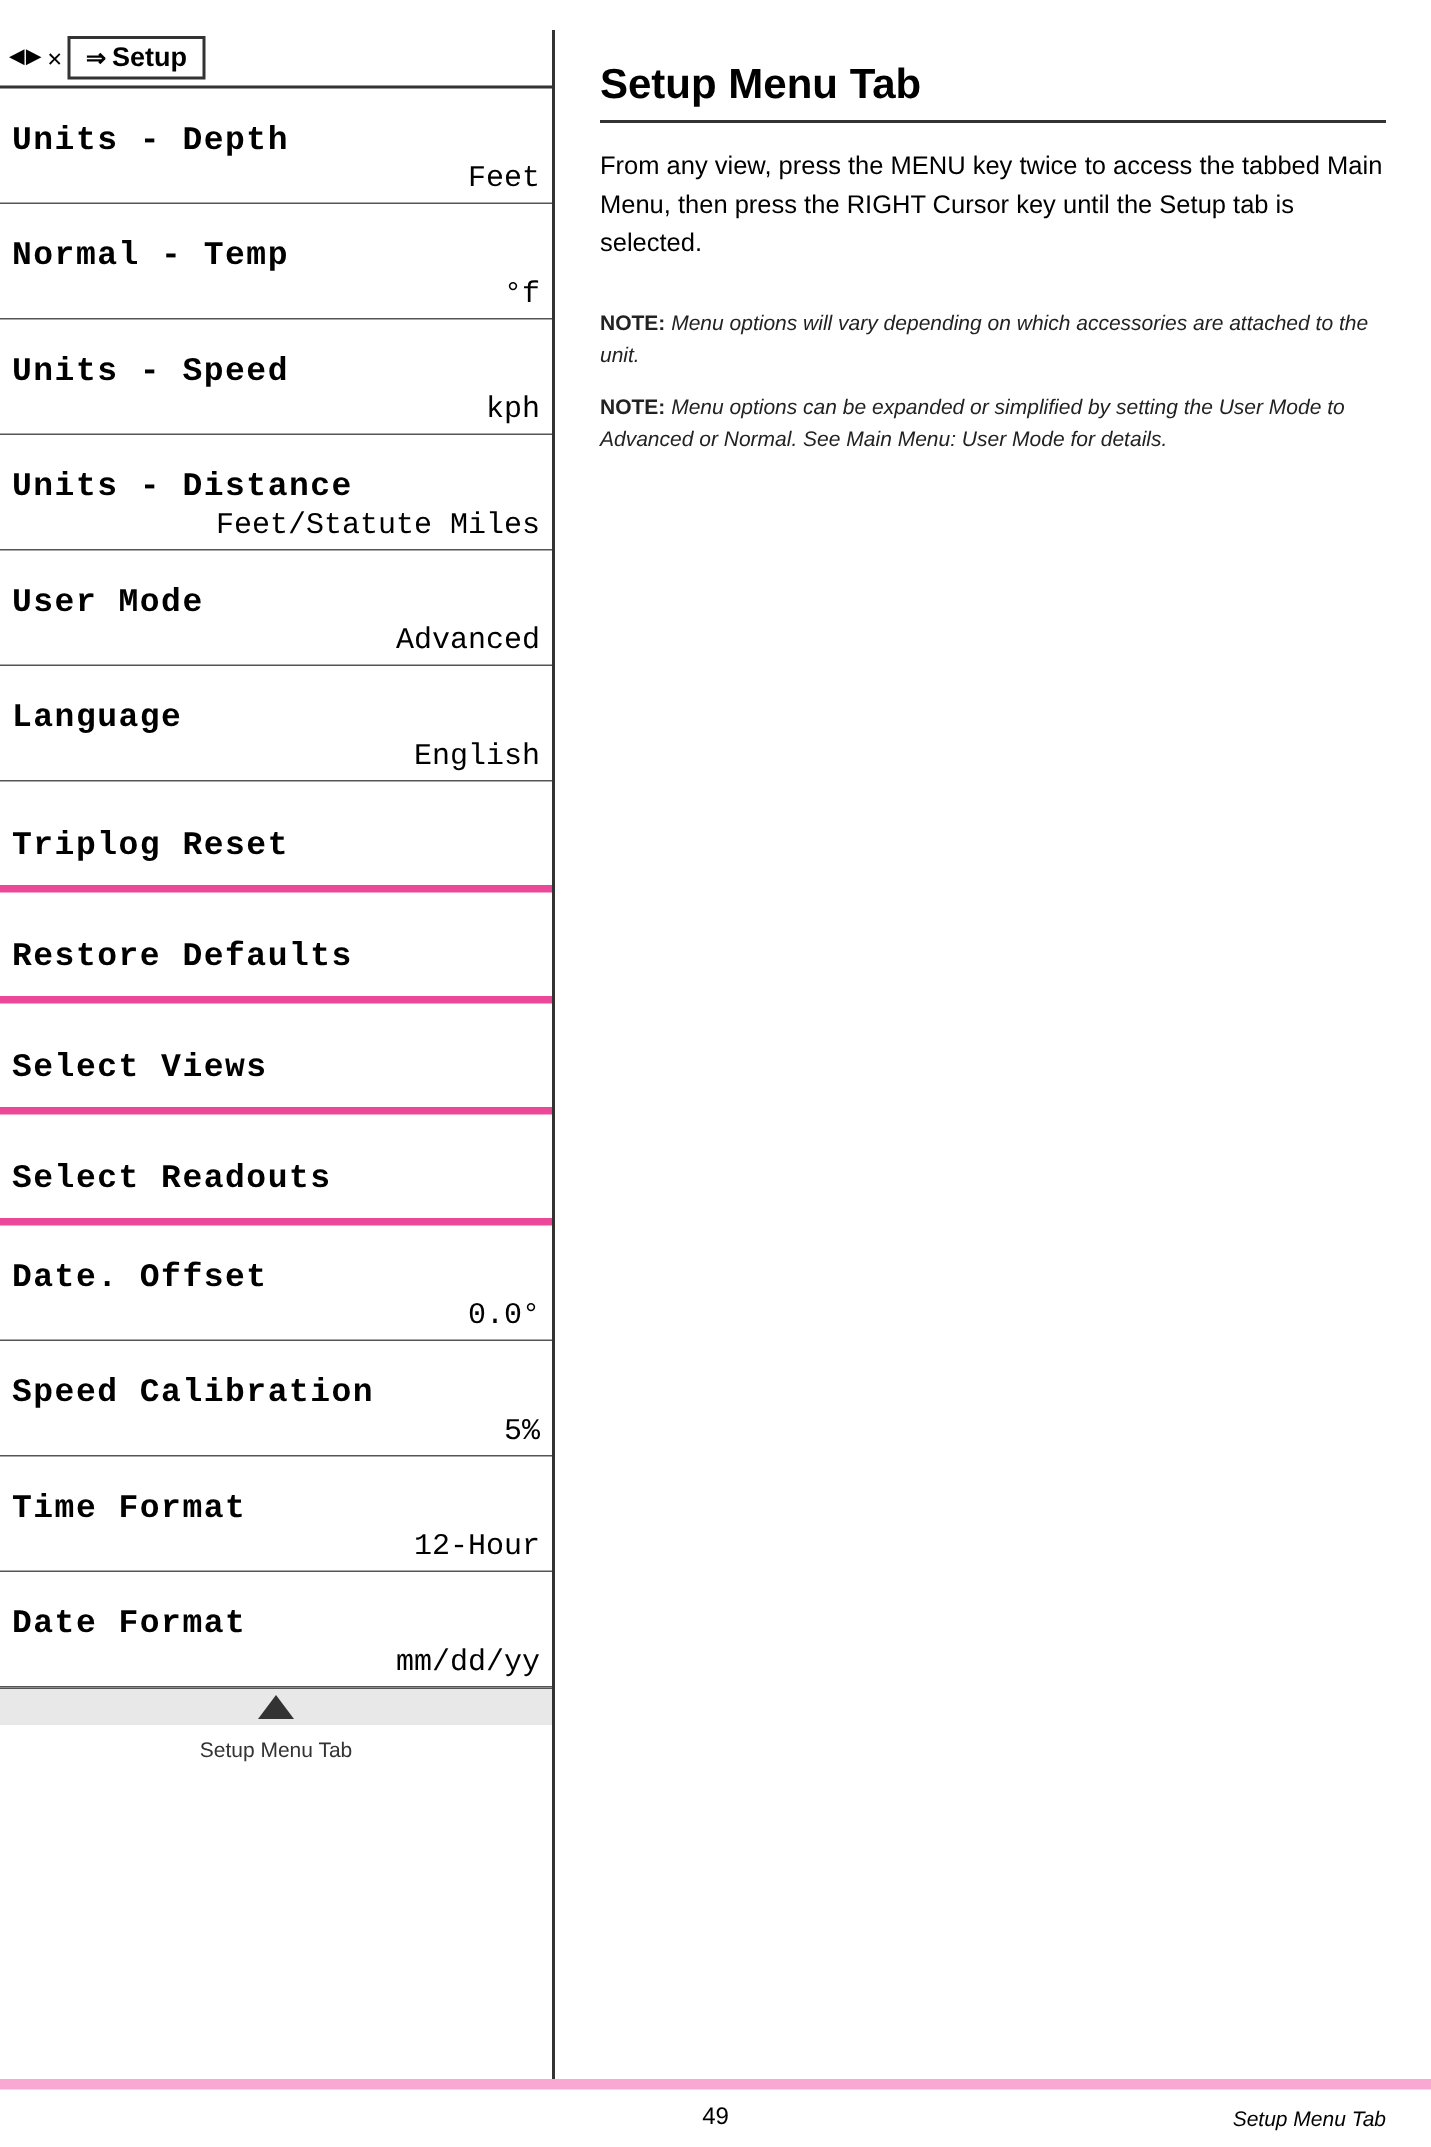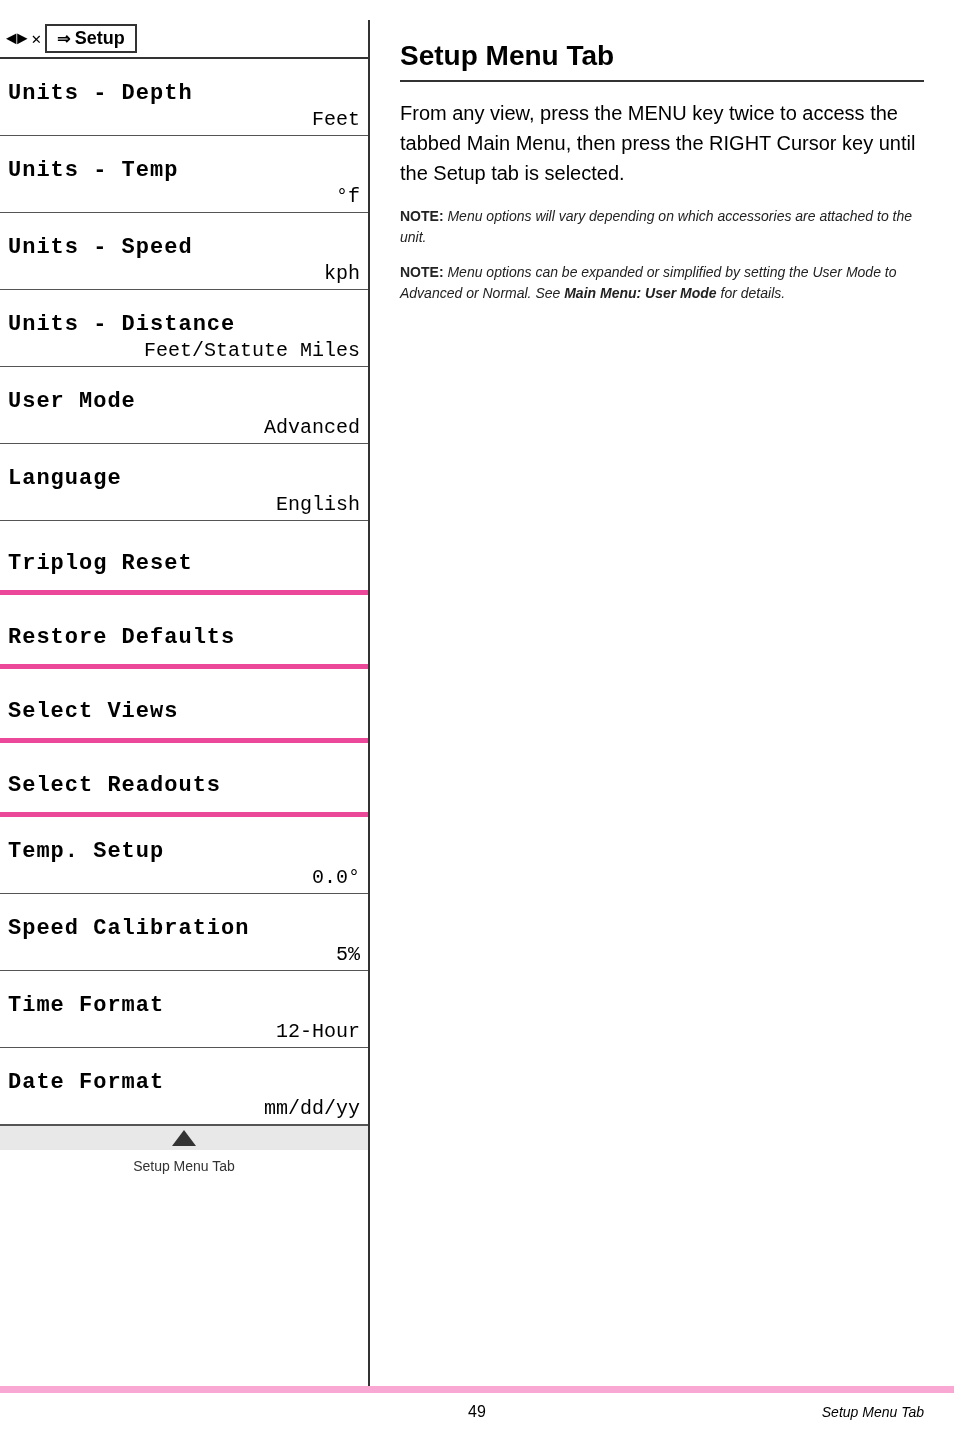--- a/index.html
+++ b/index.html
@@ -137,42 +137,42 @@
     .page-title {
       font-size: 28px;
       font-weight: 900;
       font-family: Arial, sans-serif;
       border-bottom: 2px solid #333;
       padding-bottom: 8px;
       margin-bottom: 16px;
     }
 
     .description-text {
-      font-size: 20px;
+      font-size: 17px;
       font-family: Arial, sans-serif;
       line-height: 1.5;
-      margin-bottom: 18px;
+      margin-bottom: 30px;
     }
 
     .note-block {
       font-size: 14px;
       font-family: Arial, sans-serif;
       font-style: italic;
       line-height: 1.5;
       margin-bottom: 14px;
       color: #222;
     }
 
     .note-bold {
       font-weight: bold;
       font-style: normal;
     }
 
     .note-link {
-      font-weight: bold;
+      font-weight: normal;
       font-style: italic;
     }
 
     
     .page-footer {
       border-top: 7px solid #f9a8d4;
       display: flex;
       justify-content: center;
       align-items: center;
       padding: 10px 20px;
@@ -208,21 +208,21 @@
           <span>Setup</span>
         </div>
       </div>
 
       <div class="menu-item">
         <span class="menu-item-label">Units - Depth</span>
         <span class="menu-item-value">Feet</span>
       </div>
 
       <div class="menu-item">
-        <span class="menu-item-label">Units - Temp</span>
+        <span class="menu-item-label">Normal - Temp</span>
         <span class="menu-item-value">°f</span>
       </div>
 
       <div class="menu-item">
         <span class="menu-item-label">Units - Speed</span>
         <span class="menu-item-value">kph</span>
       </div>
 
       <div class="menu-item">
         <span class="menu-item-label">Units - Distance</span>
@@ -250,21 +250,21 @@
       <div class="menu-item-single">
         <span class="menu-item-label">Select Views</span>
       </div>
 
       <div class="menu-item-single">
         <span class="menu-item-label">Select Readouts</span>
       </div>
 
 
       <div class="menu-item">
-        <span class="menu-item-label">Temp. Setup</span>
+        <span class="menu-item-label">Date. Offset</span>
         <span class="menu-item-value">0.0°</span>
       </div>
 
       <div class="menu-item">
         <span class="menu-item-label">Speed Calibration</span>
         <span class="menu-item-value">5%</span>
       </div>
 
       <div class="menu-item">
         <span class="menu-item-label">Time Format</span>

